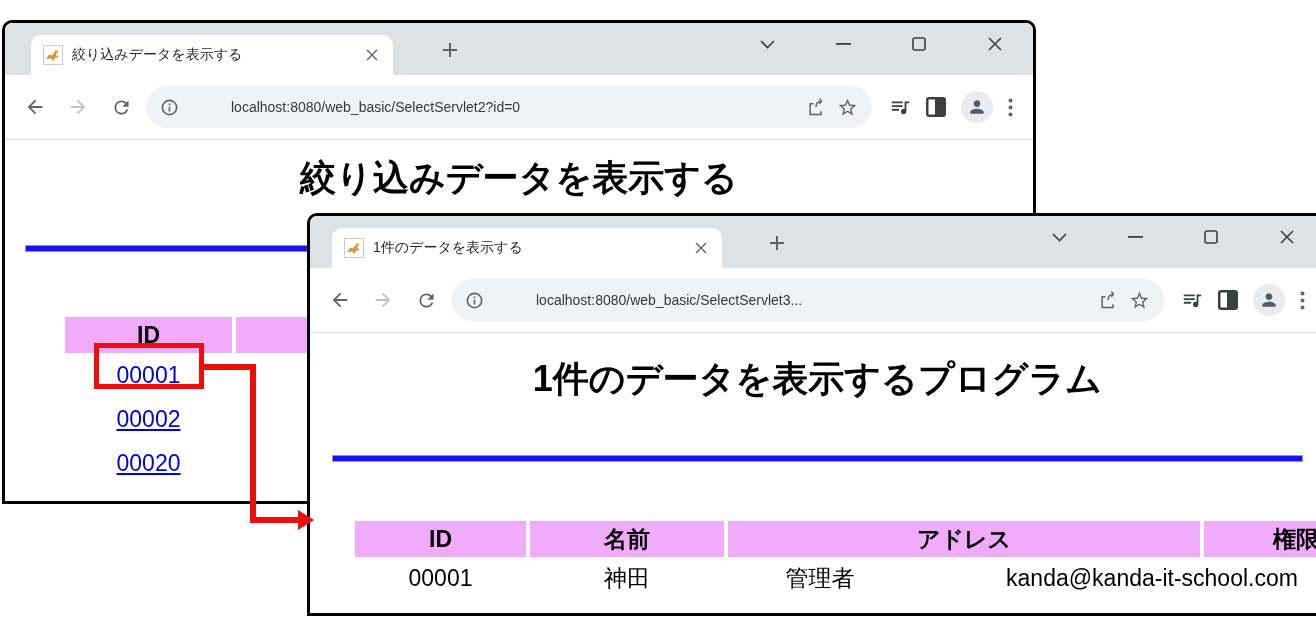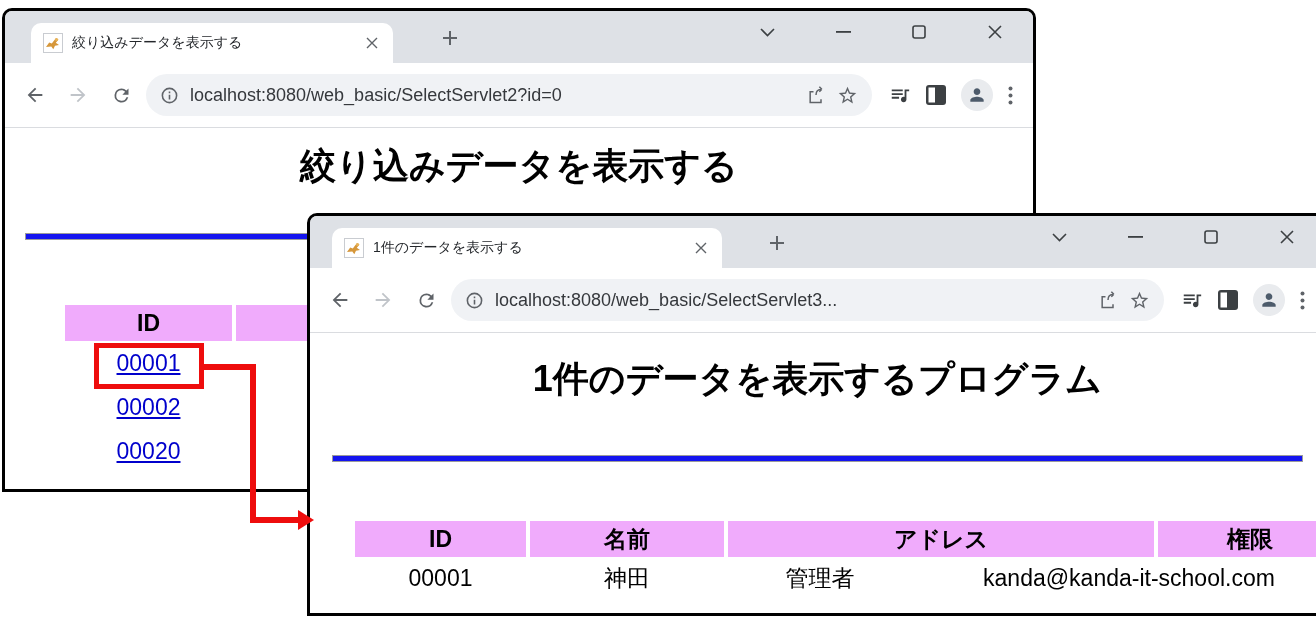--- a/index.html
+++ b/index.html
@@ -1,21 +1,21 @@
 <!DOCTYPE html>
 <html><head>
 <meta charset="utf-8">
 <style>
   html,body{margin:0;padding:0;background:#fff;}
   *{box-sizing:border-box;font-family:"Liberation Sans","DejaVu Sans",sans-serif;}
   .canvas{position:relative;width:1316px;height:618px;background:#fff;overflow:hidden;}
 
   
   .bwin{position:absolute;background:#fff;border:3px solid #000;border-radius:10px 10px 0 0;}
-  .bwin.back{left:2px;top:8px;width:1034px;height:484px;z-index:1;}
+  .bwin.back{left:2px;top:20px;width:1034px;height:484px;z-index:1;}
   .bwin.front{left:307px;top:213px;width:1021px;height:403px;z-index:2;}
 
   .tabbar{position:relative;height:52px;background:#dee1e6;border-radius:7px 7px 0 0;}
   .tab{position:absolute;bottom:0;height:40px;background:#fff;border-radius:10px 10px 0 0;
        display:flex;align-items:center;padding:0 12px;gap:9px;}
   .back .tab{left:26px;width:362px;}
   .front .tab{left:22px;width:390px;}
   .favicon{width:20px;height:20px;background:#fff;border:1px solid #c9ccd1;display:flex;
            align-items:center;justify-content:center;flex:none;}
   .tab-title{flex:1;font-size:14px;color:#24272b;white-space:nowrap;overflow:hidden;}
@@ -24,21 +24,21 @@
   .back .newtab{left:428px;}
   .front .newtab{left:450px;}
   .wctrls{position:absolute;top:0;right:0;height:42px;display:flex;}
   .wc{width:76px;height:42px;display:flex;align-items:center;justify-content:center;}
 
   .toolbar{height:65px;background:#fff;border-bottom:1px solid #dadce0;display:flex;
            align-items:center;padding:0 12px;gap:7px;}
   .navicon{width:36px;height:36px;display:flex;align-items:center;justify-content:center;flex:none;}
   .urlpill{flex:1;height:42px;background:#f0f2f5;border-radius:21px;display:flex;align-items:center;
            padding:0 14px;gap:11px;min-width:0;}
-  .url{flex:1;font-size:18px;color:#35383c;white-space:nowrap;overflow:hidden;}
+  .url{flex:1;font-size:14px;color:#35383c;white-space:nowrap;overflow:hidden;margin-left:41px;}
   .exts{display:flex;align-items:center;gap:15px;padding:0 8px 0 10px;flex:none;}
   .avatar{width:32px;height:32px;border-radius:50%;background:#e9ebee;display:flex;
           align-items:center;justify-content:center;}
 
   .content{position:relative;background:#fff;overflow:hidden;}
   .back .content{height:361px;}
   .front .content{height:279px;}
   .page-heading{margin:0;text-align:center;font-size:36px;line-height:44px;font-weight:bold;color:#000;}
   .back .page-heading{padding-top:16px;}
   .front .page-heading{padding-top:24px;}
@@ -51,21 +51,21 @@
   .back .dtable{left:60px;top:177px;}
   .front .dtable{left:45px;top:188px;}
   .trow{display:flex;gap:4px;}
   .cell{display:flex;align-items:center;justify-content:center;font-size:23px;color:#000;}
   .hcell{background:#f0abfc;font-weight:bold;height:36px;}
   .back .cell.c0{width:167px;}
   .back .cell.c1{width:300px;}
   .back .trow.data{height:44px;}
   .front .cell.c0{width:171px;}
   .front .cell.c1{width:194px;}
-  .front .cell.c2{width:426px;}
+  .front .cell.c2{width:472px;}
   .front .cell.c3{width:184px;}
   .front .trow.data{height:42px;}
   a.idlink{color:#0000cc;text-decoration:underline;}
 
   
   .overlay{position:absolute;inset:0;z-index:5;pointer-events:none;}
   .redbox{position:absolute;left:94px;top:343px;width:110px;height:46px;border:5px solid #ee0d0d;}
   .rseg{position:absolute;background:#ee0d0d;}
   .rseg1{left:204px;top:364px;width:48px;height:6px;}
   .rseg2{left:250px;top:364px;width:6px;height:159px;}

